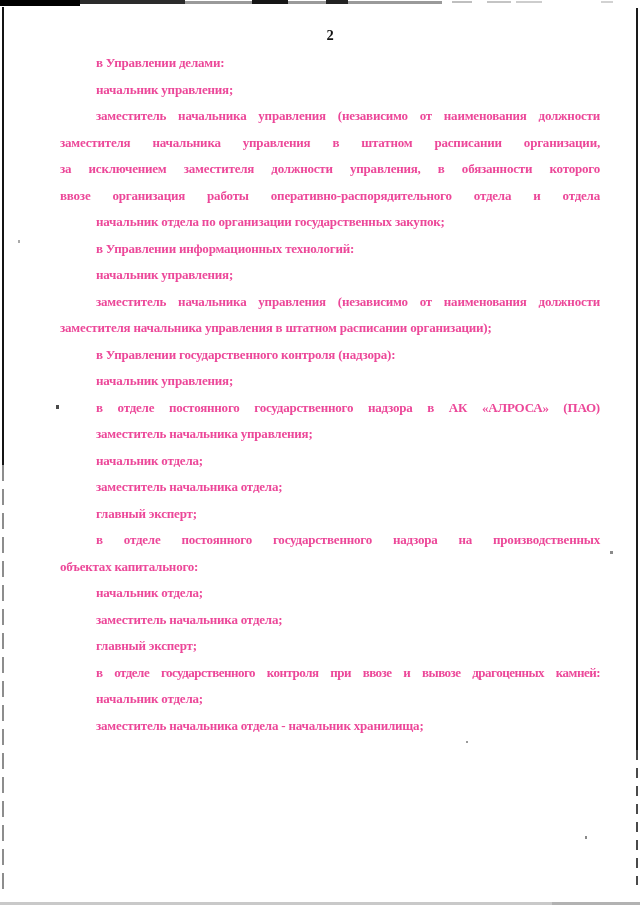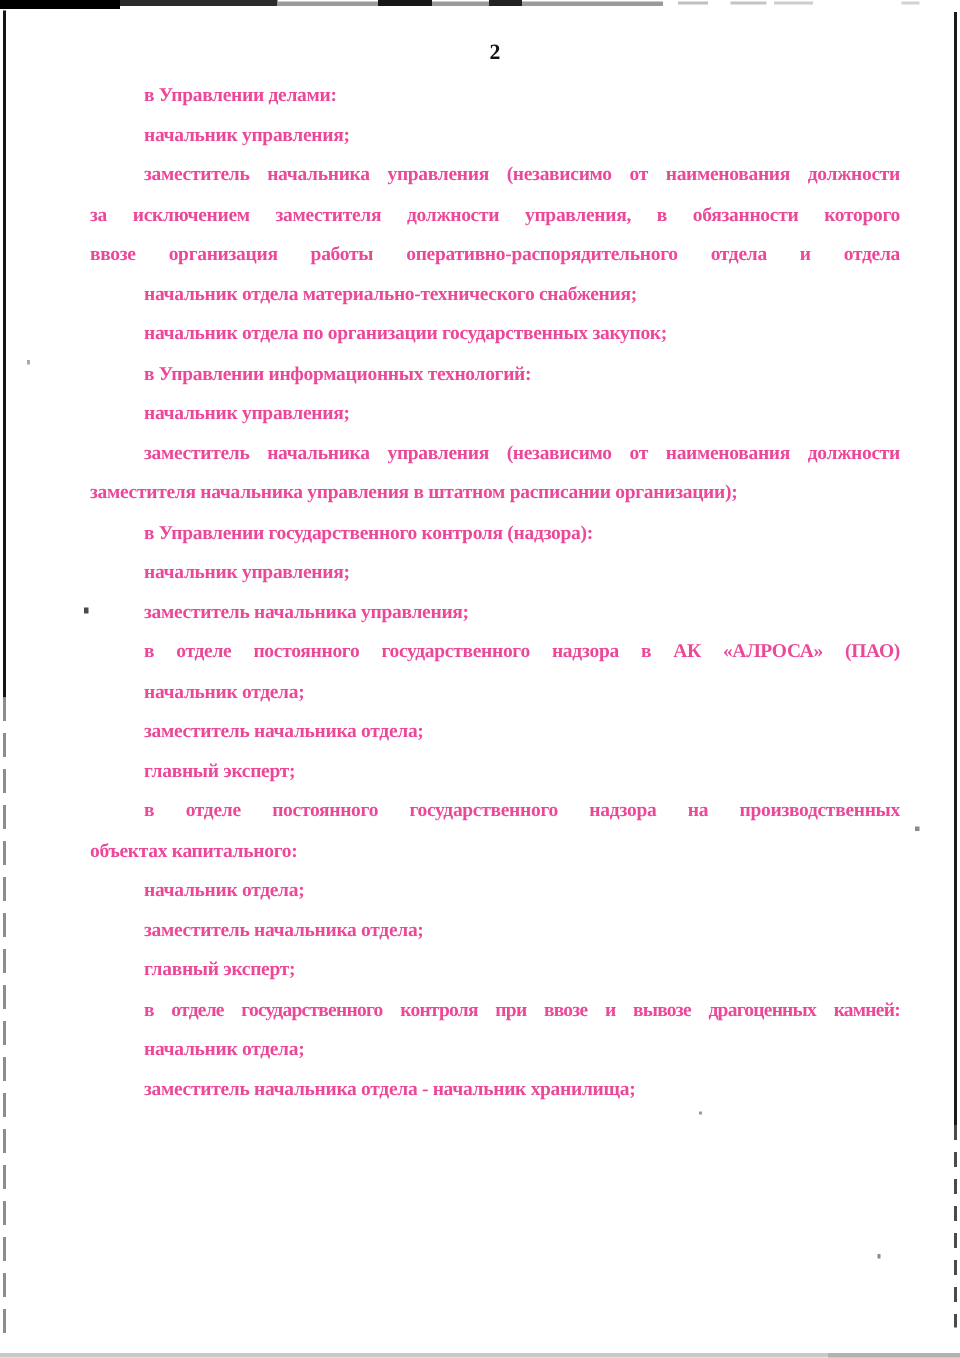--- a/index.html
+++ b/index.html
@@ -33,32 +33,32 @@
 <body>
 
 <div class="page">
 
   <div class="page-number">2</div>
 
   <div class="content">
     <div class="line indent">в Управлении делами:</div>
     <div class="line indent">начальник управления;</div>
     <div class="line indent justify">заместитель начальника управления (независимо от наименования должности</div>
+    <div class="line justify">заместителя начальника управления в штатном расписании организации,</div>
     <div class="line justify">за исключением заместителя должности управления, в обязанности которого</div>
     <div class="line justify">ввозе организация работы оперативно-распорядительного отдела и отдела</div>
-    <div class="line indent">начальник отдела материально-технического снабжения;</div>
     <div class="line indent">начальник отдела по организации государственных закупок;</div>
     <div class="line indent">в Управлении информационных технологий:</div>
     <div class="line indent">начальник управления;</div>
     <div class="line indent justify">заместитель начальника управления (независимо от наименования должности</div>
     <div class="line">заместителя начальника управления в штатном расписании организации);</div>
     <div class="line indent">в Управлении государственного контроля (надзора):</div>
     <div class="line indent">начальник управления;</div>
+    <div class="line indent justify">в отделе постоянного государственного надзора в АК «АЛРОСА» (ПАО)</div>
     <div class="line indent">заместитель начальника управления;</div>
-    <div class="line indent justify">в отделе постоянного государственного надзора в АК «АЛРОСА» (ПАО)</div>
     <div class="line indent">начальник отдела;</div>
     <div class="line indent">заместитель начальника отдела;</div>
     <div class="line indent">главный эксперт;</div>
     <div class="line indent justify">в отделе постоянного государственного надзора на производственных</div>
     <div class="line">объектах капитального:</div>
     <div class="line indent">начальник отдела;</div>
     <div class="line indent">заместитель начальника отдела;</div>
     <div class="line indent">главный эксперт;</div>
     <div class="line indent justify tight">в отделе государственного контроля при ввозе и вывозе драгоценных камней:</div>
     <div class="line indent">начальник отдела;</div>

